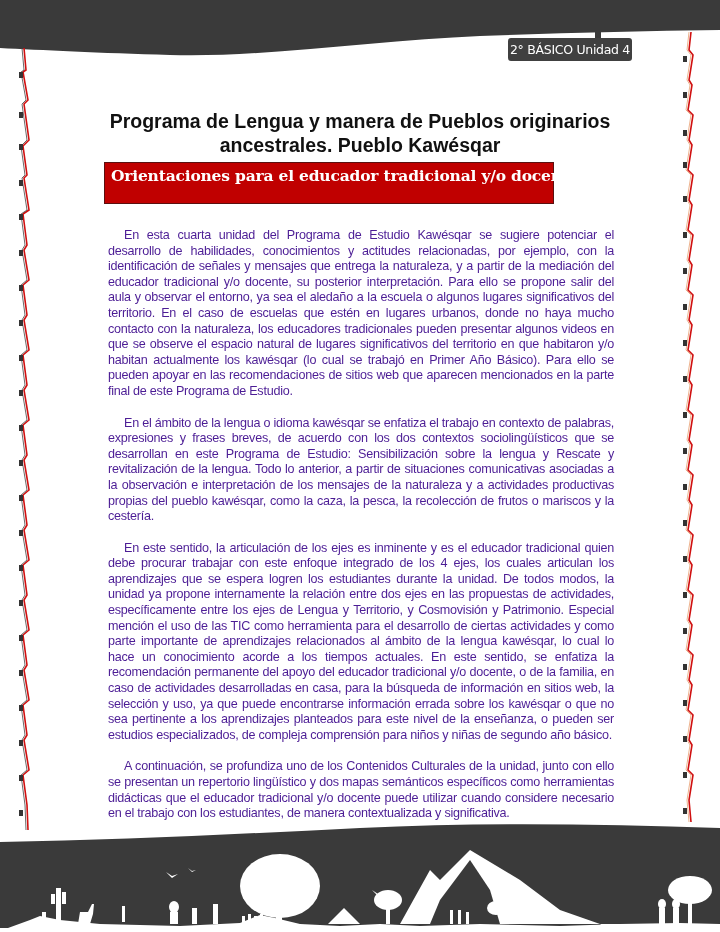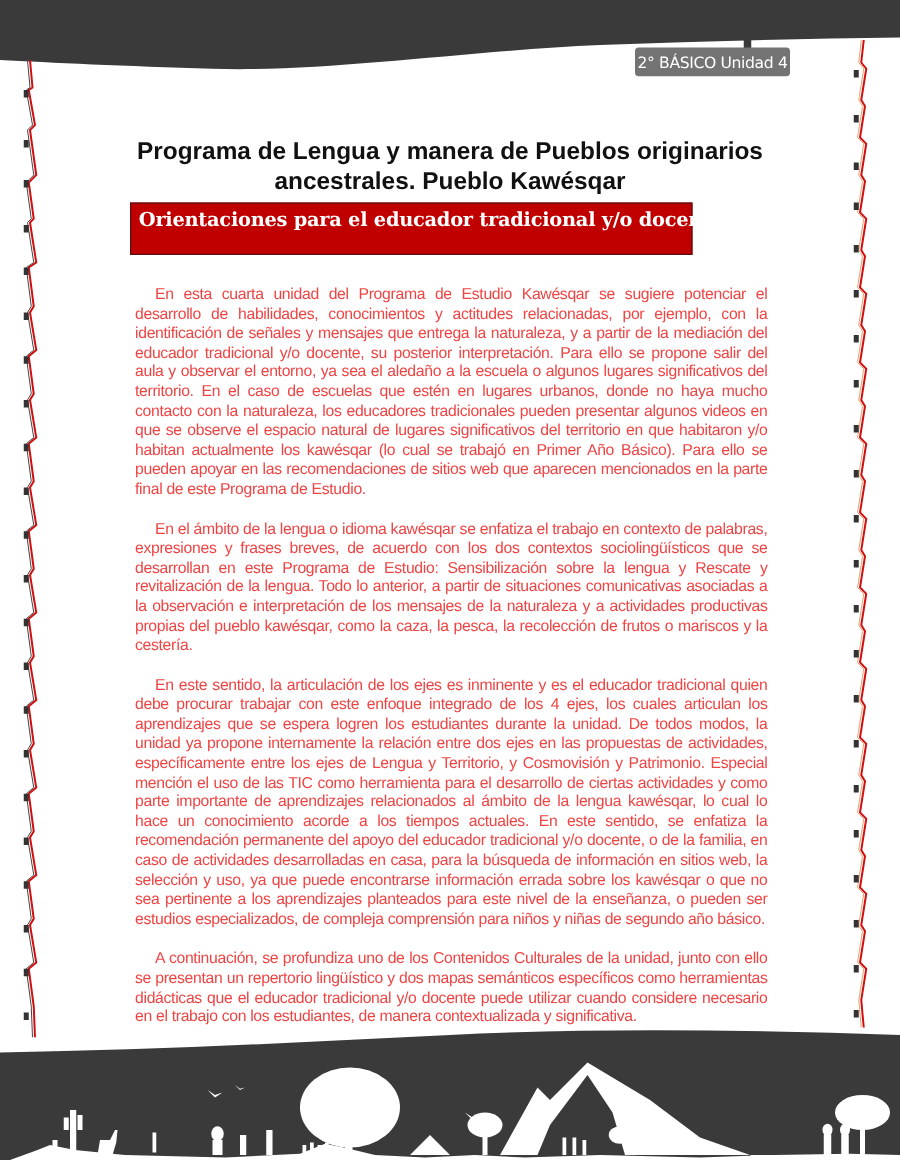--- a/index.html
+++ b/index.html
@@ -9,21 +9,21 @@
       font-family: "Liberation Sans", sans-serif;
       color: #1a1a1a;
     }
     .header-band { position: absolute; left: 0; top: 0; width: 720px; height: 60px; }
     .header-band svg { display: block; }
     .unit-tag-stem {
       position: absolute; left: 595px; top: 30px; width: 6px; height: 10px; background: #3a3a3a;
     }
     .unit-tag {
       position: absolute; left: 508px; top: 38px; width: 124px; height: 23px;
-      background: #737373; border-radius: 3px;
+      background: #404040; border-radius: 3px;
       color: #ffffff; font-family: "DejaVu Sans", sans-serif; font-size: 12.5px;
       line-height: 23px; text-align: center; letter-spacing: -0.3px;
     }
     .border-deco { position: absolute; top: 0; }
     .border-left { left: 14px; }
     .border-right { left: 676px; }
 
     .title {
       position: absolute; left: 100px; top: 109px; width: 520px;
       text-align: center; font-family: "Liberation Sans", sans-serif; font-weight: bold;
@@ -34,21 +34,21 @@
       background: #c00000; border: 1px solid #5a1010; box-sizing: border-box;
     }
     .banner-text {
       position: absolute; left: 6px; top: 3px;
       font-family: "DejaVu Serif", serif; font-weight: bold; font-size: 15.5px;
       color: #ffffff; white-space: nowrap; letter-spacing: -0.2px;
     }
     .body-text {
       position: absolute; left: 108px; top: 228px; width: 506px;
       font-family: "Liberation Sans", sans-serif; font-size: 12.6px;
-      line-height: 15.6px; color: #ef4444;
+      line-height: 15.6px; color: #4c1d95;
     }
     .body-text p { margin: 0 0 16px 0; text-align: justify; text-indent: 16px; letter-spacing: -0.25px; }
 
     .footer-band { position: absolute; left: 0; top: 820px; width: 720px; height: 112px; }
     .footer-band svg { display: block; }
   </style>
 </head>
 <body>
 
 <div class="header-band">

